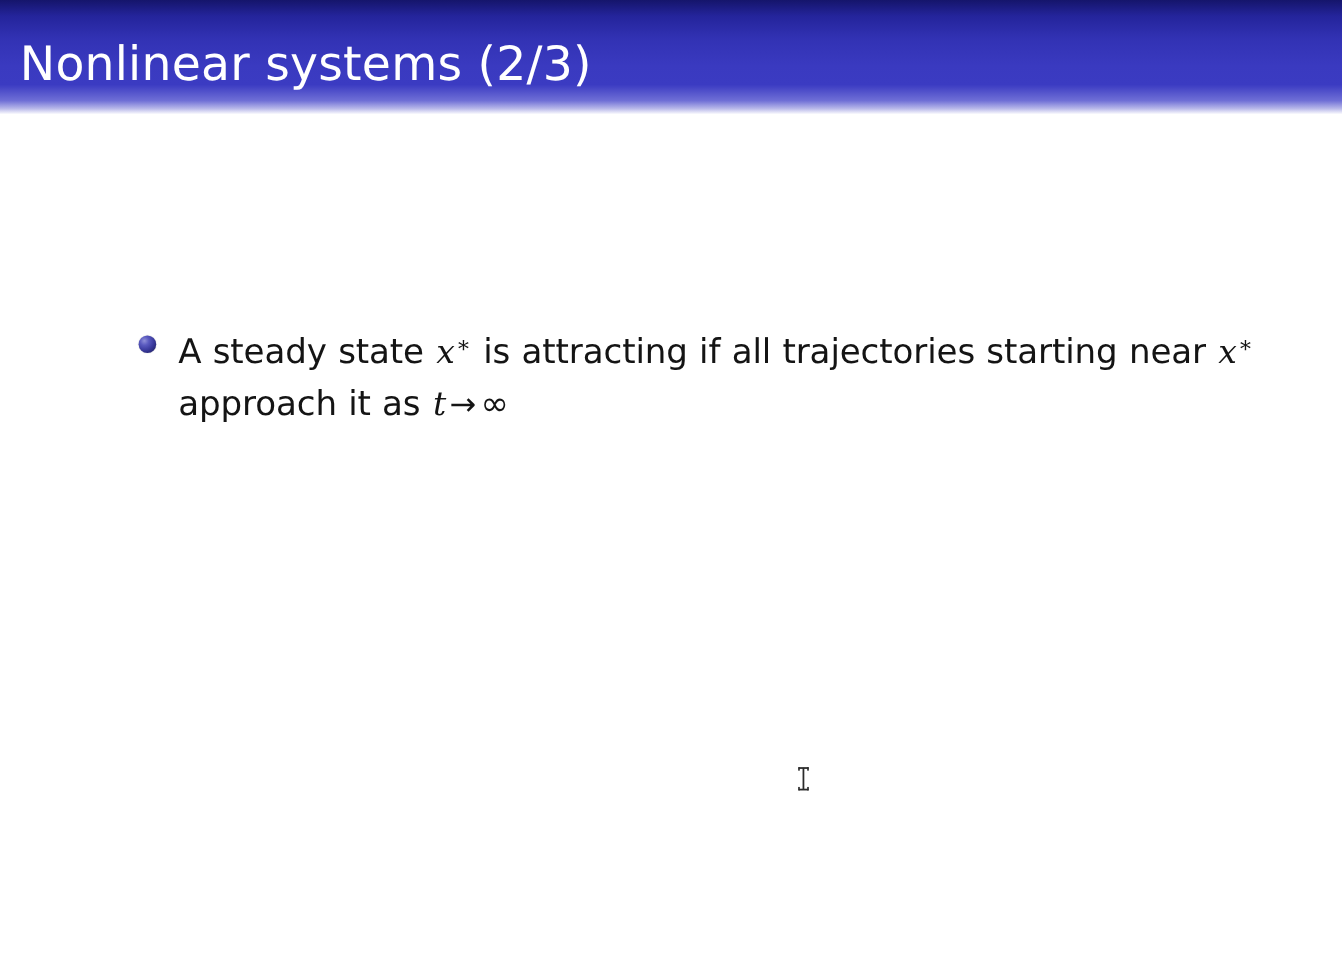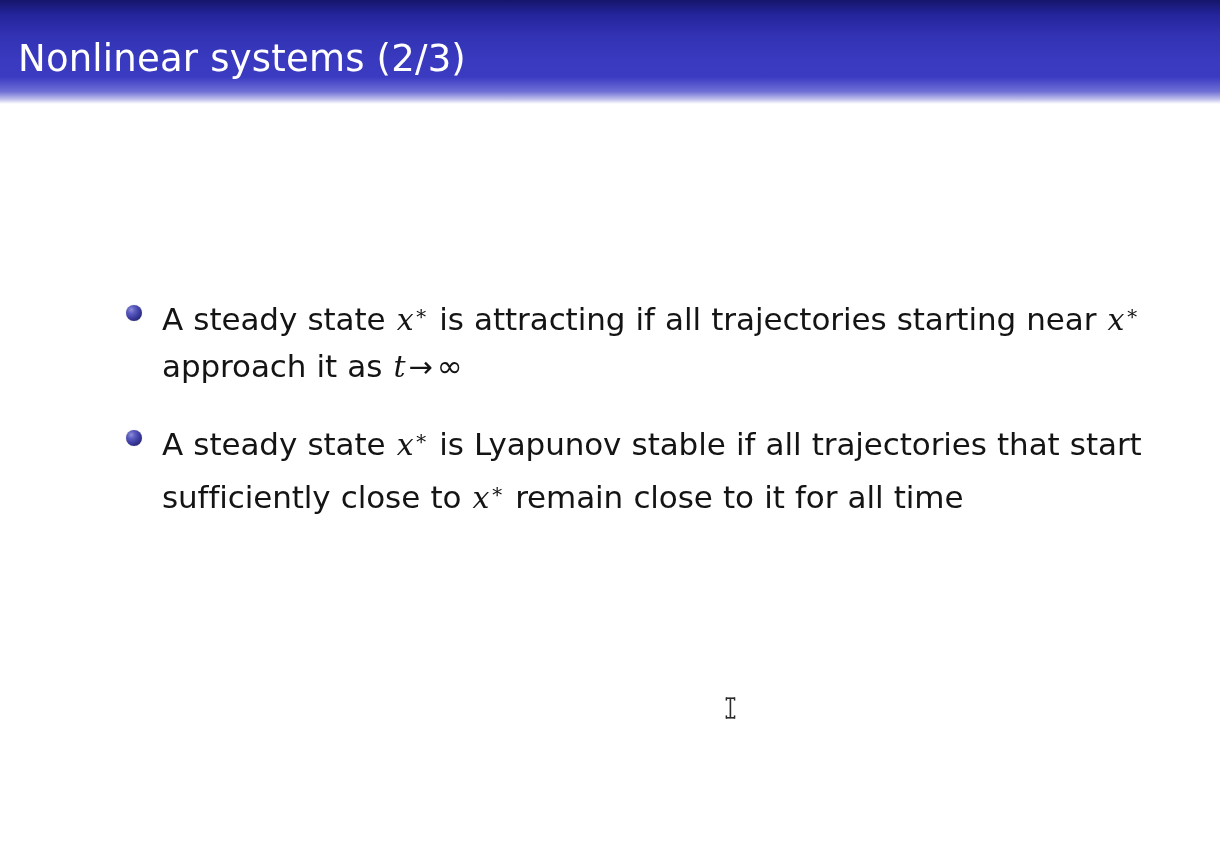--- a/index.html
+++ b/index.html
@@ -30,21 +30,21 @@
         #3a3ac0 58%,
         #3b3bc2 74%,
         #6f6fd6 88%,
         #b9b9ea 95%,
         #ffffff 100%);
   }
   #title-banner-text {
     position: absolute;
     left: 18px;
     top: 34px;
-    font-size: 37px;
+    font-size: 43px;
     line-height: 50px;
     color: #ffffff;
     letter-spacing: 0.2px;
     white-space: nowrap;
     font-weight: 400;
   }
 
   
   #slide-body {
     position: absolute;
@@ -140,24 +140,20 @@
 
 <div id="slide-body">
 
   <div id="bullet-list">
 
     <div class="bullet-item">
       <span class="bullet-marker"></span>
       <span class="bullet-text"><span>A steady state </span><span class="mvar">x</span><span class="mstar">∗</span><span> is attracting if all trajectories starting near </span><span class="mvar">x</span><span class="mstar">∗</span><span> approach it as </span><span class="mvar">t</span><span class="msym">→</span><span class="minf">∞</span></span>
     </div>
 
-    <div class="bullet-item">
-      <span class="bullet-marker"></span>
-      <span class="bullet-text"><span>A steady state </span><span class="mvar">x</span><span class="mstar">∗</span><span> is Lyapunov stable if all trajectories that start sufficiently close to </span><span class="mvar">x</span><span class="mstar">∗</span><span> remain close to it for all time</span></span>
-    </div>
 
 
   </div>
 
   <div id="text-cursor">
     <svg width="13" height="24" viewBox="0 0 13 24" xmlns="http://www.w3.org/2000/svg">
       <g fill="#2b2b2b">
         <rect x="5.6" y="2" width="1.6" height="20"></rect>
         <rect x="2" y="1.4" width="9" height="1.6"></rect>
         <rect x="2" y="21" width="9" height="1.6"></rect>

